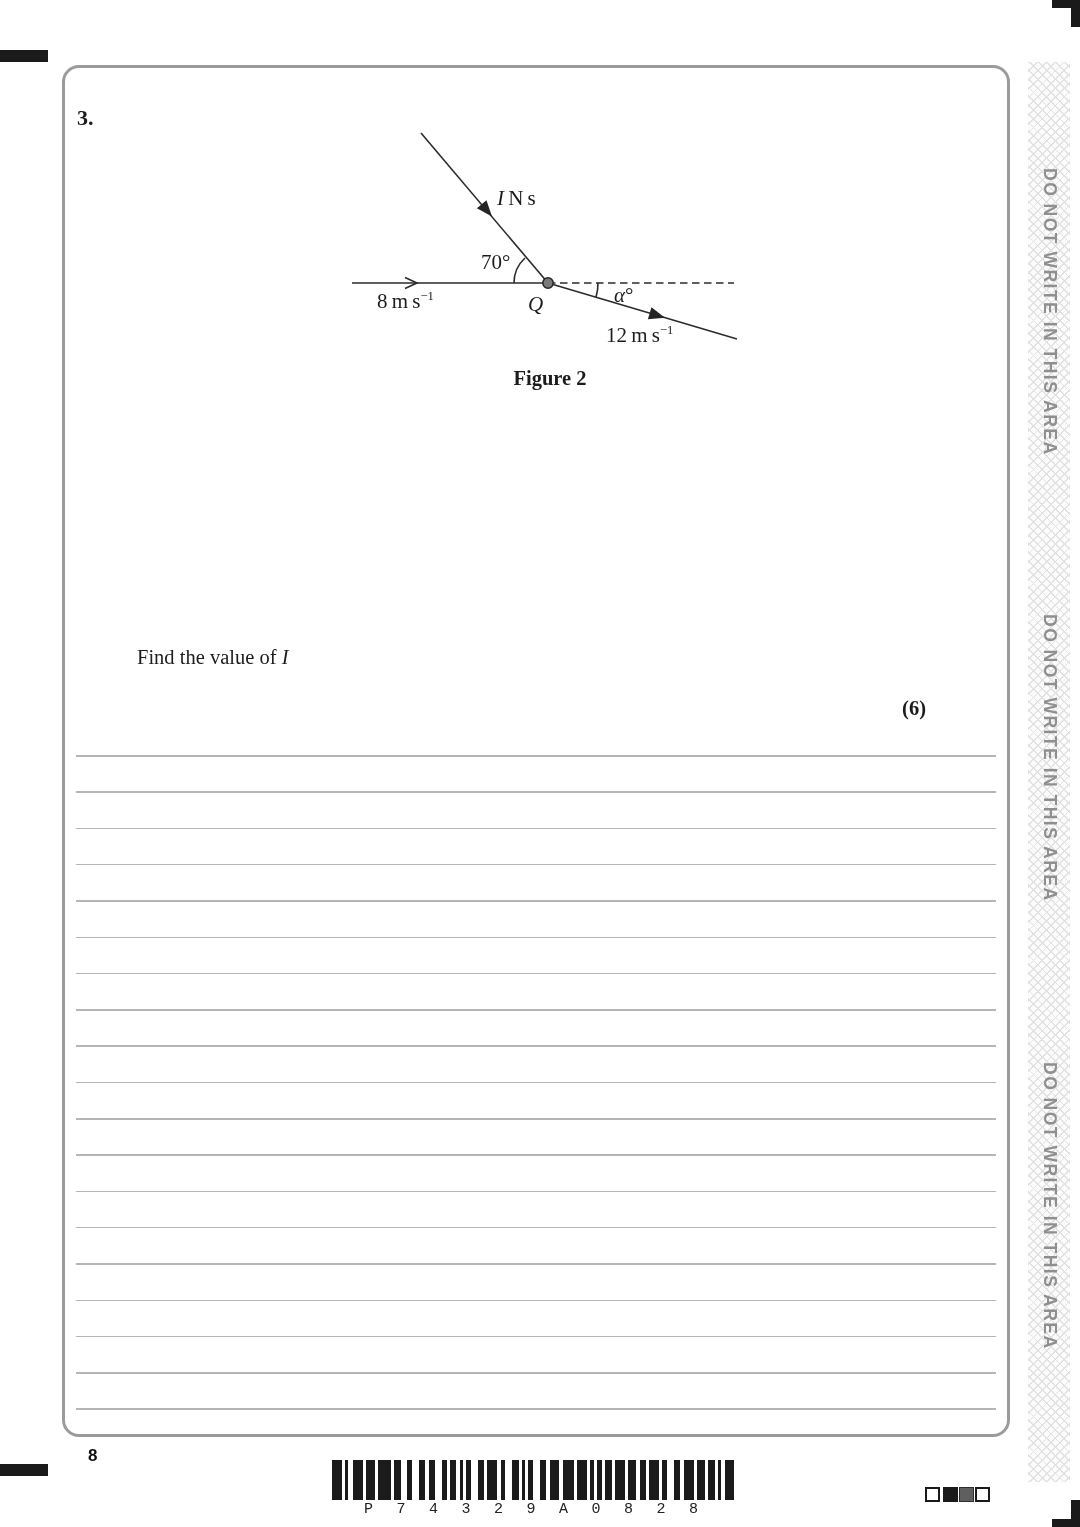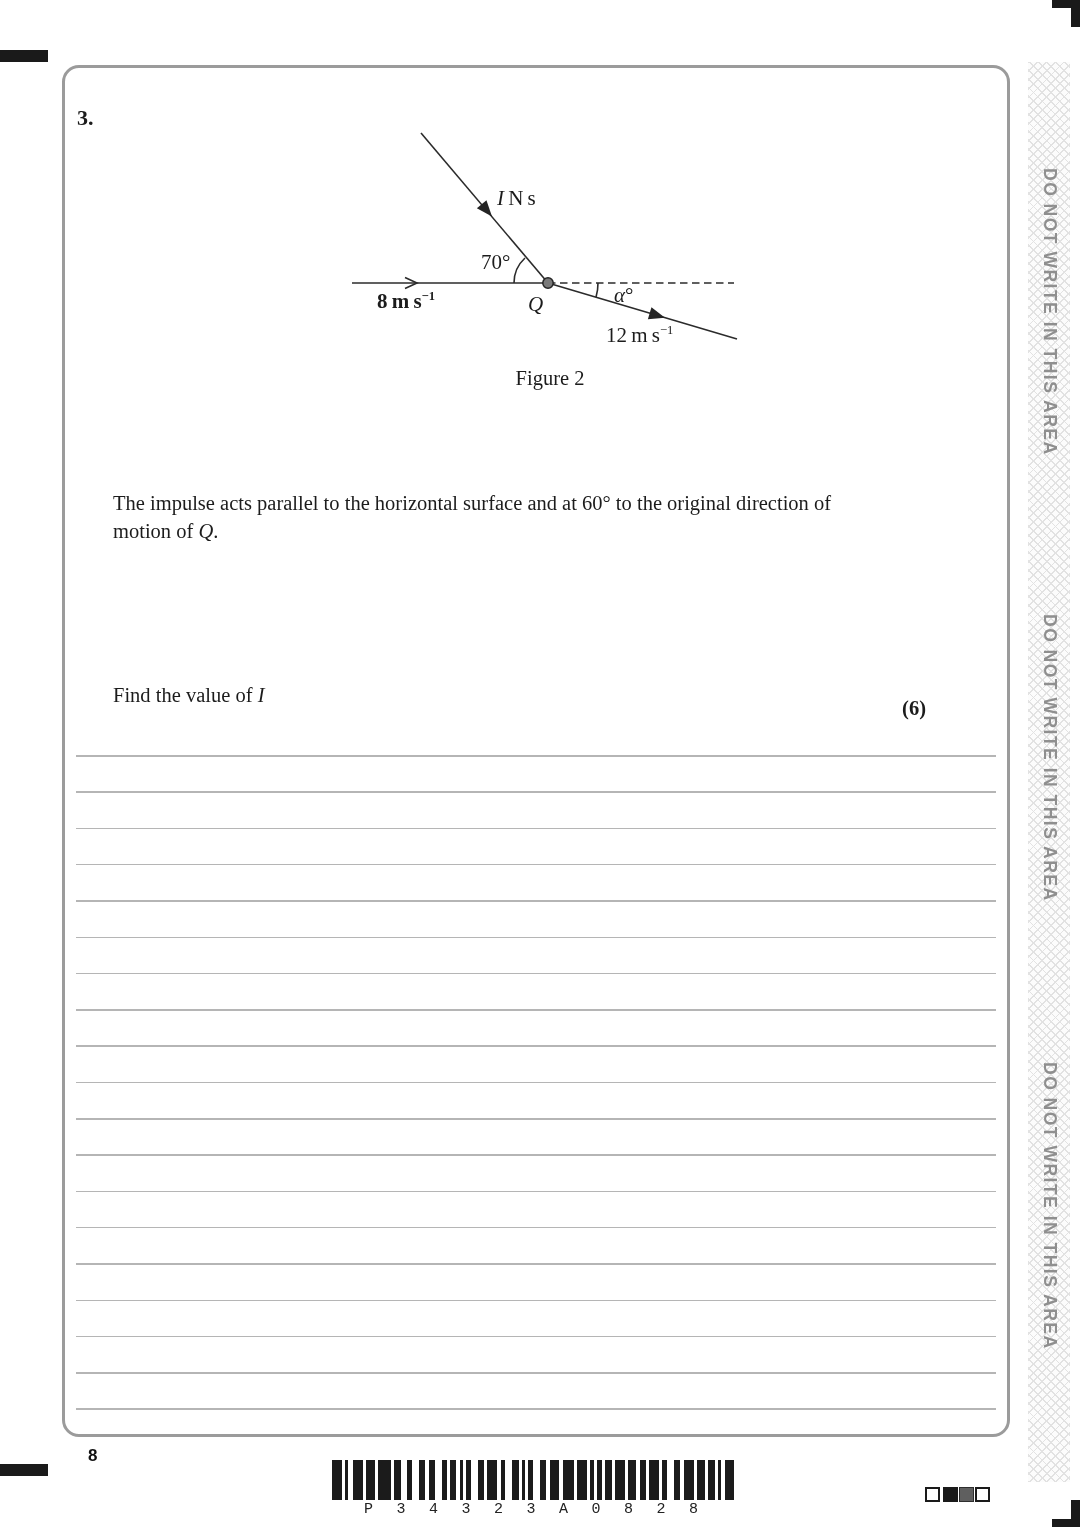--- a/index.html
+++ b/index.html
@@ -30,31 +30,31 @@
   .qbox{position:absolute;left:62px;top:65px;width:948px;height:1372px;box-sizing:border-box;
         border:3px solid #9b9b9b;border-radius:17px;}
 
   .qnum{position:absolute;left:77px;top:105px;font-size:22px;font-weight:bold;}
 
   
   .fig{position:absolute;left:340px;top:100px;width:420px;height:300px;}
   .flabel{position:absolute;font-size:21px;white-space:nowrap;line-height:1;}
   .lbl-impulse{left:497px;top:188px;}
   .lbl-60{left:481px;top:252px;}
-  .lbl-8{left:377px;top:291px;font-weight:bold;}
+  .lbl-8{left:377px;top:291px;}
   .lbl-q{left:528px;top:294px;}
   .lbl-alpha{left:614px;top:285px;}
   .lbl-12{left:606px;top:325px;}
   .fcaption{position:absolute;left:340px;top:367px;width:420px;text-align:center;
-            font-weight:normal;font-size:20.5px;}
+            font-weight:bold;font-size:20.5px;}
   sup{font-size:0.6em;line-height:0;}
 
   
   .para{position:absolute;left:113px;width:800px;font-size:20.5px;line-height:27.5px;}
-  .p1{top:419px;} .p2{top:490px;} .p3{top:558px;} .p4{top:602px;} .p5{top:682px;}
+  .p1{top:419px;} .p2{top:490px;} .p3{top:558px;} .p4{top:602px;} .p5{top:644px;margin-left:24px;}
   .marks{position:absolute;left:860px;top:697px;width:66px;text-align:right;
          font-weight:bold;font-size:20.5px;}
 
   
   .answer-area{position:absolute;left:76px;top:755px;width:920px;height:660px;}
   .answer-line{position:absolute;left:0;width:100%;height:1.6px;background:#b5b5b5;}
 
   
   .pagenum{position:absolute;left:88px;top:1446px;font-family:"Liberation Sans",sans-serif;
            font-weight:bold;font-size:17px;color:#111;}
@@ -109,21 +109,20 @@
   </svg>
 
   <div class="flabel lbl-impulse"><i>I</i> N s</div>
   <div class="flabel lbl-60">70°</div>
   <div class="flabel lbl-8">8 m s<sup>−1</sup></div>
   <div class="flabel lbl-q"><i>Q</i></div>
   <div class="flabel lbl-alpha"><i>α</i>°</div>
   <div class="flabel lbl-12">12 m s<sup>−1</sup></div>
   <div class="fcaption">Figure 2</div>
 
-  <div class="para p2">The impulse acts parallel to the horizontal surface and at 60° to the original direction of<br>motion of <i>Q</i>.</div>
   <div class="para p5">Find the value of <i>I</i></div>
   <div class="marks">(6)</div>
 
   <div class="answer-area" id="answer-lines">
       <div class="answer-line" style="top: 0px;"></div>
       <div class="answer-line" style="top: 36.3px;"></div>
       <div class="answer-line" style="top: 72.6px;"></div>
       <div class="answer-line" style="top: 108.9px;"></div>
       <div class="answer-line" style="top: 145.2px;"></div>
       <div class="answer-line" style="top: 181.5px;"></div>
@@ -213,21 +212,21 @@
         <div class="bar-b" style="width: 9.82927px;"></div>
         <div class="bar-g" style="width: 3.27642px;"></div>
         <div class="bar-b" style="width: 8.19106px;"></div>
         <div class="bar-g" style="width: 3.27642px;"></div>
         <div class="bar-b" style="width: 6.55285px;"></div>
         <div class="bar-g" style="width: 3.27642px;"></div>
         <div class="bar-b" style="width: 3.27642px;"></div>
         <div class="bar-g" style="width: 3.27642px;"></div>
         <div class="bar-b" style="width: 9.82927px;"></div>
       </div>
-    <div class="bctext">P 3 4 3 2 3 A 0 8 2 8</div>
+    <div class="bctext">P 7 4 3 2 9 A 0 8 2 8</div>
   </div>
 
   <div class="sq sq1"></div>
   <div class="sq sq2"></div>
   <div class="sq sq3"></div>
   <div class="sq sq4"></div>
 
 </div>
 
 </body></html>

